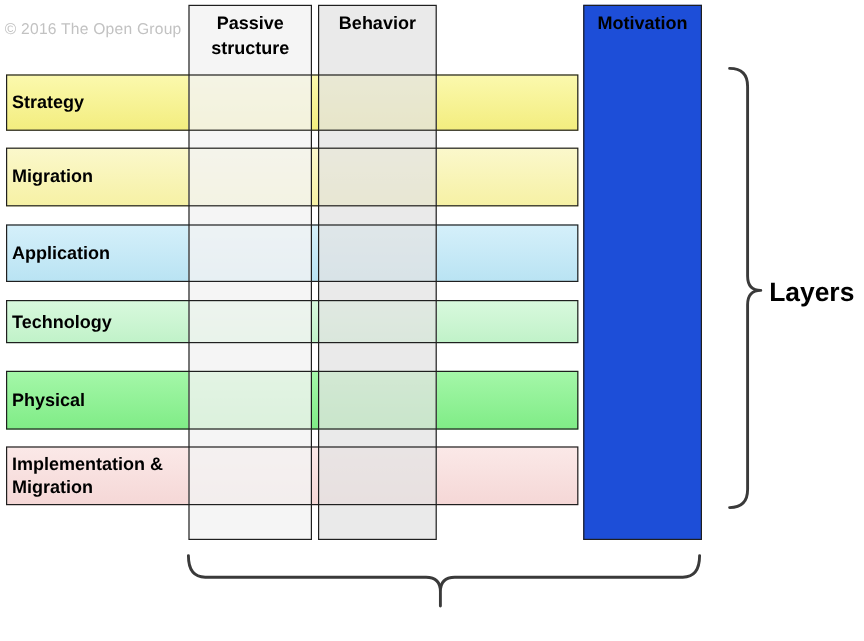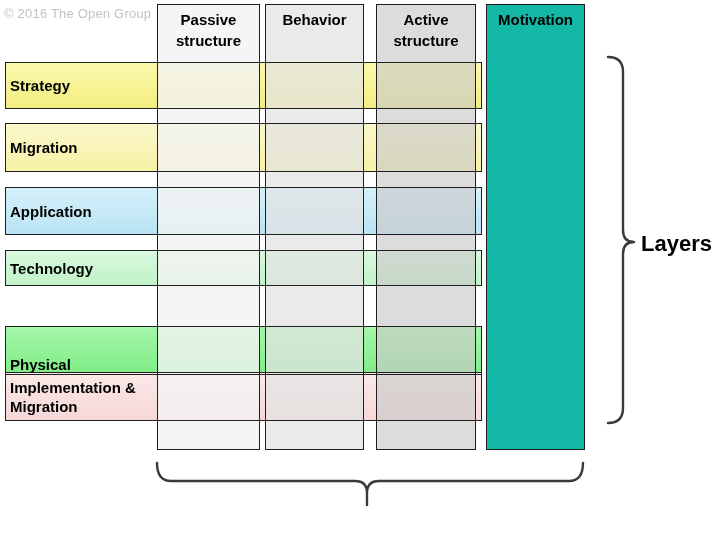--- a/index.html
+++ b/index.html
@@ -1,21 +1,21 @@
 <!DOCTYPE html>
 <html><head>
 <meta charset="utf-8">
 <style>
   html,body{margin:0;padding:0;background:#fff;}
   .canvas{
     position:relative;width:720px;height:534px;background:#ffffff;overflow:hidden;
     font-family:"Liberation Sans","DejaVu Sans",sans-serif;color:#000;
   }
   .copyright{
-    position:absolute;left:4px;top:6px;font-size:13px;color:#c2c2c2;
+    position:absolute;left:4px;top:16px;font-size:13px;color:#c2c2c2;
     letter-spacing:0.2px;white-space:nowrap;
   }
   
   .row-fill{position:absolute;left:5px;width:477px;z-index:1;}
   
   .col{
     position:absolute;top:4px;height:446px;z-index:2;box-sizing:border-box;
     border:1.5px solid #1f1f1f;text-align:center;
   }
   .col-header{
@@ -37,21 +37,21 @@
     position:absolute;z-index:5;font-size:22px;font-weight:bold;color:#000;
     white-space:nowrap;
   }
   .annot-layers{left:641px;top:231px;}
   .annot-aspects{left:301px;top:507px;width:134px;text-align:center;}
   
   .r0{top:62px;height:47px;}
   .r1{top:123px;height:49px;}
   .r2{top:187px;height:48px;}
   .r3{top:250px;height:36px;}
-  .r4{top:326px;height:49px;align-items:flex-end;}
+  .r4{top:309px;height:49px;}
   .r5{top:372px;height:49px;}
   
   .c0{left:157px;width:103px;}
   .c1{left:265px;width:99px;}
   .c2{left:376px;width:100px;}
   .c3{left:486px;width:99px;}
 </style>
 </head>
 <body>
 
@@ -65,24 +65,21 @@
   <div class="row-fill r3" style="background:linear-gradient(180deg,#d9f9de,#c0f2c8)"></div>
   <div class="row-fill r4" style="background:linear-gradient(180deg,#a5f7a9,#7fec86)"></div>
   <div class="row-fill r5" style="background:linear-gradient(180deg,#fbe9e8,#f5d7d6)"></div>
 
   <div class="col c0" style="background:rgba(243,243,243,0.80)">
     <div class="col-header">Passive structure</div>
   </div>
   <div class="col c1" style="background:rgba(226,226,226,0.74)">
     <div class="col-header">Behavior</div>
   </div>
-  <div class="col c2" style="background:rgba(202,202,202,0.66)">
-    <div class="col-header">Active structure</div>
-  </div>
-  <div class="col c3" style="background:#14b8a6">
+  <div class="col c3" style="background:#1d4ed8">
     <div class="col-header">Motivation</div>
   </div>
 
   <div class="row-frame r0">
     <div class="row-label">Strategy</div>
   </div>
   <div class="row-frame r1">
     <div class="row-label">Migration</div>
   </div>
   <div class="row-frame r2">

